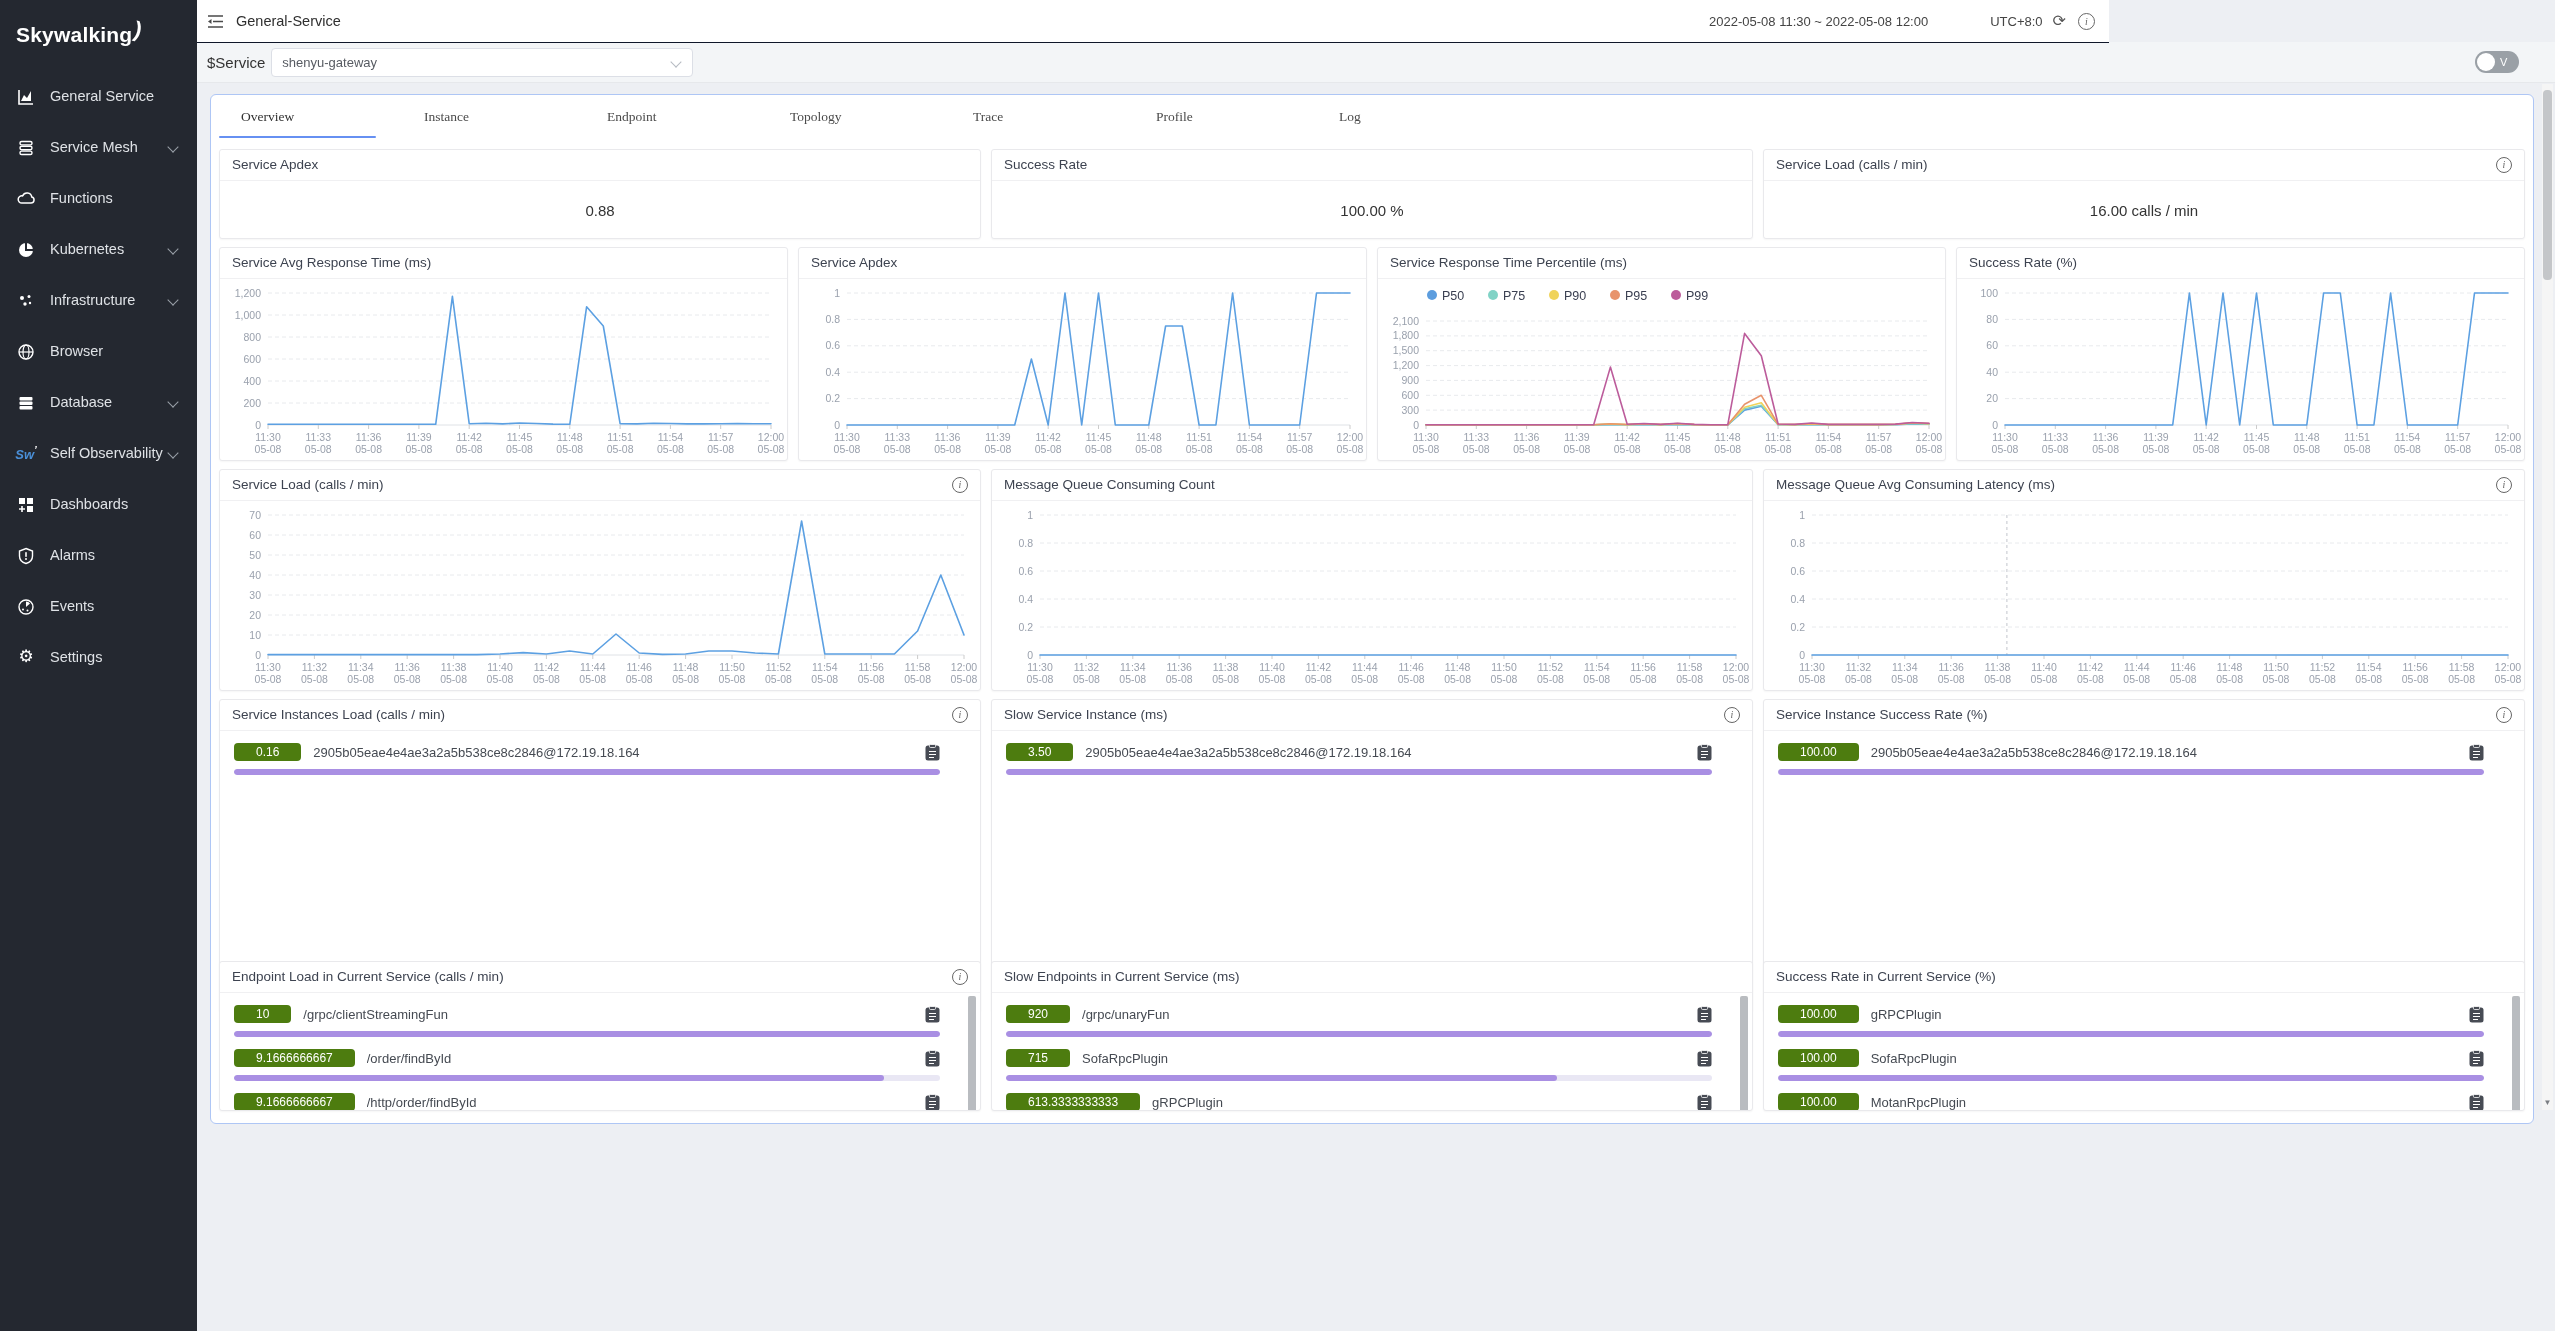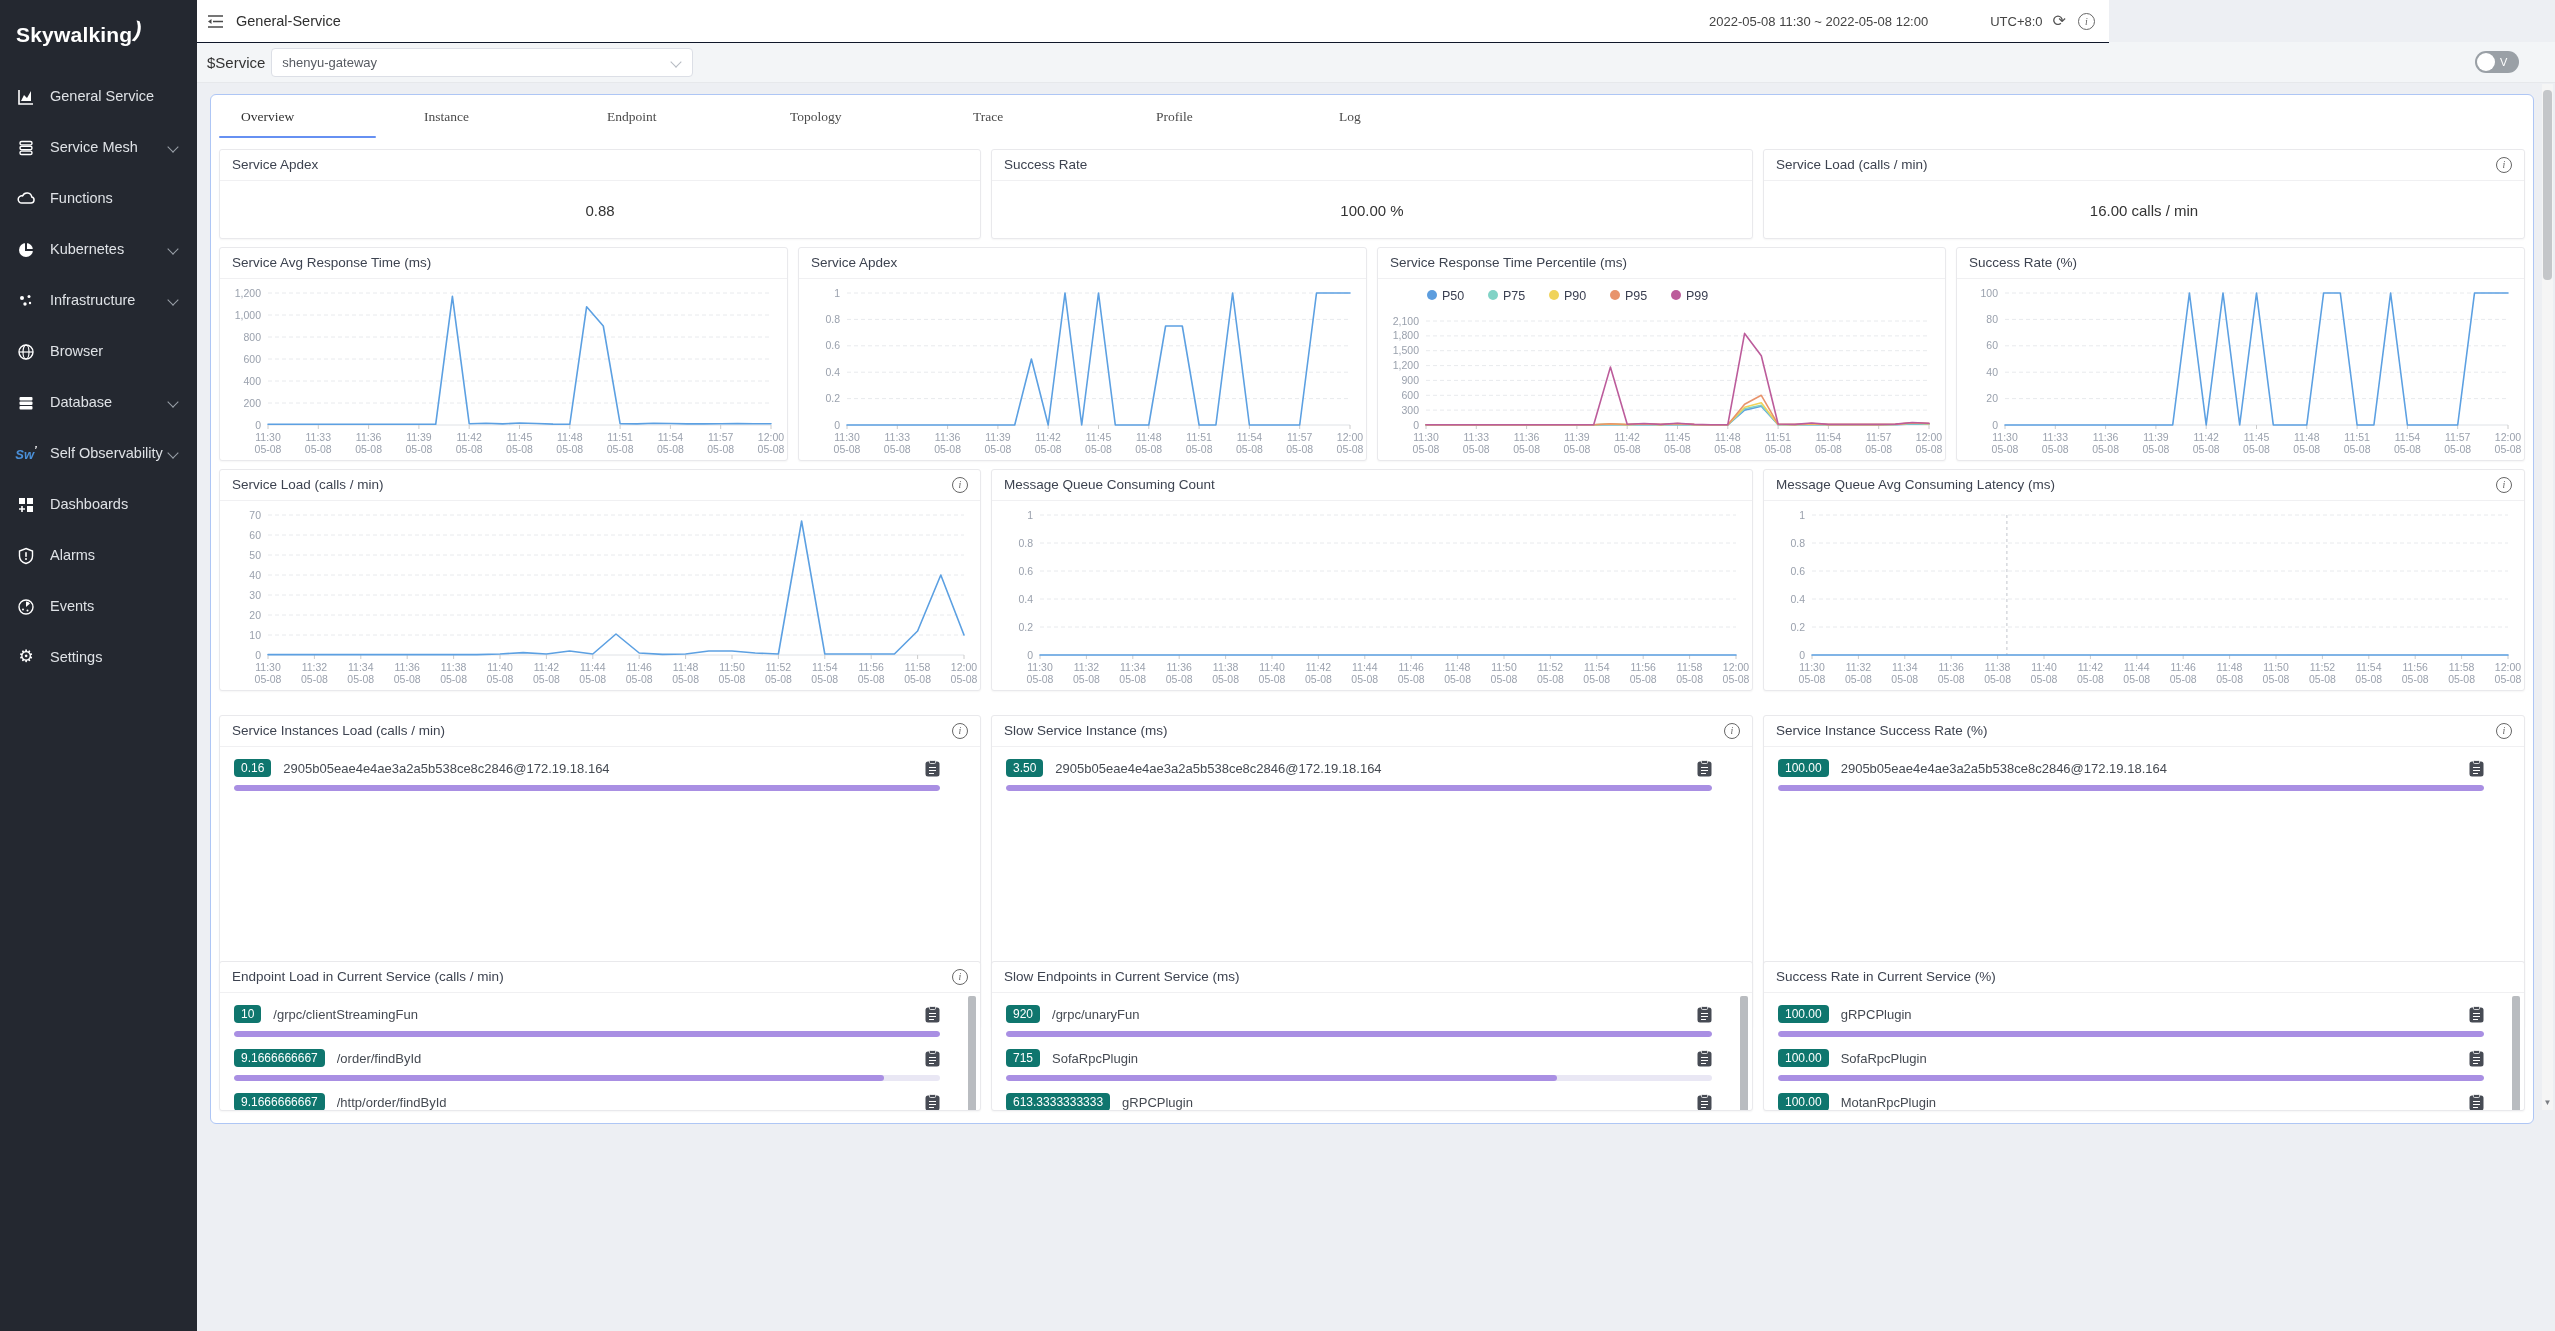--- a/index.html
+++ b/index.html
@@ -51,28 +51,28 @@
   .card-title .t{flex:1;white-space:nowrap;overflow:hidden;}
   .card-title .info-circ{width:14px;height:14px;border-width:1.2px;cursor:pointer;}
   .stat-value{height:59px;display:flex;align-items:center;justify-content:center;font-size:15px;color:#333;}
   .chart-body{position:relative;}
   .chart-body svg{display:block;width:100%;}
   .tick{fill:#9aa1ad;font-size:10.5px;font-family:"Liberation Sans",sans-serif;}
   .leg{fill:#3a3f51;font-size:12.5px;font-family:"Liberation Sans",sans-serif;}
 
   
   .r1{top:54px;height:90px;} .r2{top:152px;height:214px;} .r3{top:374px;height:222px;}
-  .r4{top:620px;height:313px;} .r5{top:866px;height:150px;}
+  .r4{top:604px;height:313px;} .r5{top:866px;height:150px;}
   .ca{left:8px;width:762px;} .cb{left:780px;width:762px;} .cc{left:1552px;width:762px;}
   .q1{left:8px;width:569px;} .q2{left:587px;width:569px;} .q3{left:1166px;width:569px;} .q4{left:1745px;width:569px;}
 
   
   .list-body{padding:8px 14px 0 14px;position:relative;}
   .li-row{height:26px;display:flex;align-items:center;}
-  .badge{background:#0f766e;color:#fff;font-size:12px;border-radius:4px;padding:2px 7px;flex:none;}
+  .badge{background:#4d7c0f;color:#fff;font-size:12px;border-radius:4px;padding:2px 22px;flex:none;}
   .li-label{font-size:13px;color:#454a52;margin-left:12px;flex:1;white-space:nowrap;overflow:hidden;}
   .copy-btn{flex:none;cursor:pointer;margin-right:26px;display:flex;}
   .bar-track{height:6px;border-radius:3px;background:#e9e7f4;margin:4px 26px 8px 0;overflow:hidden;}
   .bar-fill{height:100%;border-radius:3px;background:#a98fe3;}
   .inner-scroll{position:absolute;right:4px;top:3px;bottom:3px;width:8px;background:#b9bcc0;border-radius:2px;cursor:pointer;}
   .r5 .list-body{height:119px;overflow:hidden;}
 
   
   .main-scrollbar{position:absolute;right:2px;top:84px;width:11px;height:1026px;background:#f5f5f5;z-index:6;}
   .main-scrollbar .thumb{position:absolute;left:1px;top:6px;width:9px;height:190px;background:#c4c6c9;border-radius:4px;cursor:pointer;}

